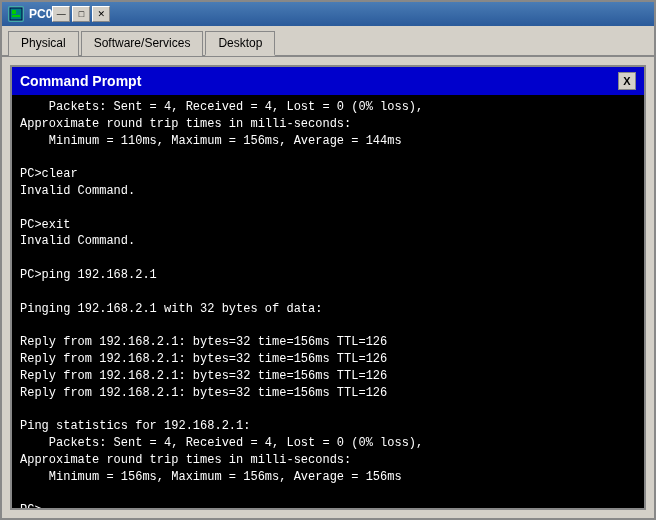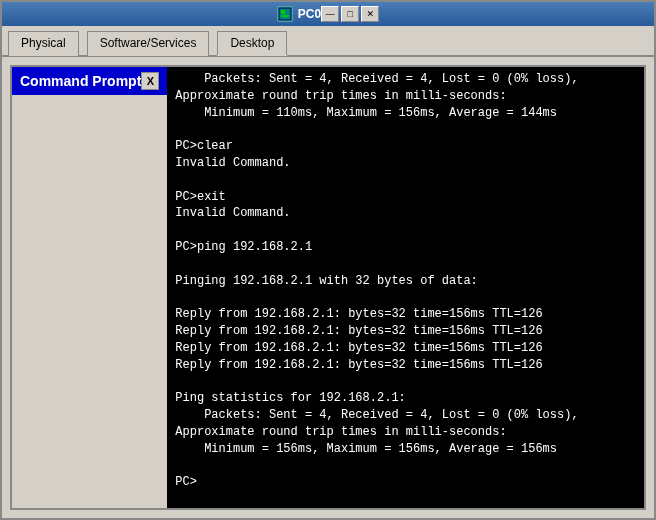--- a/index.html
+++ b/index.html
@@ -19,21 +19,21 @@
       background: #d4d0c8;
       display: flex;
       flex-direction: column;
     }
 
     .title-bar {
       background: linear-gradient(to bottom, #4a7cb5, #2a5a9a);
       color: white;
       display: flex;
       align-items: center;
-      justify-content: center;
+      justify-content: flex-start;
       padding: 9px 6px;
       height: 24px;
       flex-shrink: 0;
     }
 
     .title-bar-left {
       display: flex;
       align-items: center;
       gap: 5px;
     }
@@ -75,21 +75,21 @@
       font-size: 9px;
       color: #000;
       cursor: pointer;
     }
 
     
     .tab-bar {
       display: flex;
       background: #d4d0c8;
       padding: 4px 6px 0;
-      gap: 8px;
+      gap: 2px;
       flex-shrink: 0;
       border-bottom: 2px solid #888;
     }
 
     .tab {
       padding: 4px 12px;
       font-size: 12px;
       background: #d4d0c8;
       border: 1px solid #888;
       border-bottom: none;
@@ -113,21 +113,21 @@
       background: #d4d0c8;
       overflow: hidden;
     }
 
     
     .cmd-window {
       width: 100%;
       height: 100%;
       border: 2px solid #888;
       display: flex;
-      flex-direction: row;
+      flex-direction: column;
     }
 
     .cmd-title-bar {
       background: #0000cc;
       color: white;
       display: flex;
       align-items: center;
       justify-content: space-between;
       padding: 4px 8px;
       height: 28px;

